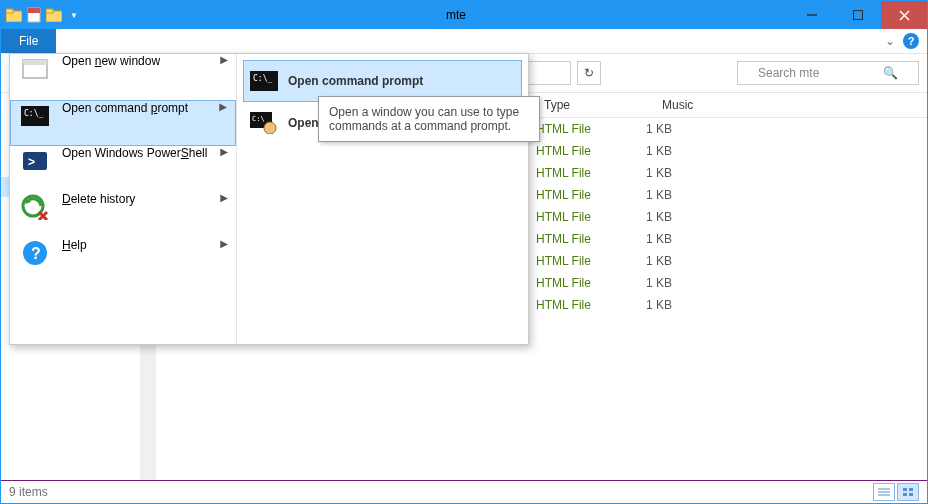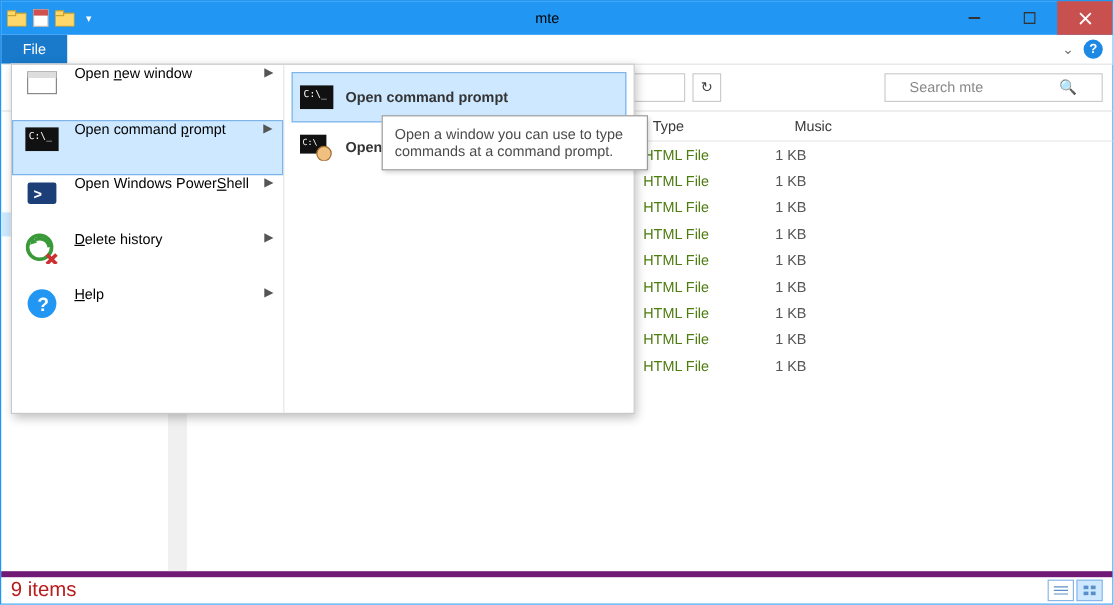--- a/index.html
+++ b/index.html
@@ -34,21 +34,21 @@
 .listarea{flex:1;display:flex;flex-direction:column}
 .cols{display:flex;height:24px;align-items:center;border-bottom:1px solid #e8e8e8;color:#3a3a3a}
 .col{padding-left:8px}
 .col.type{margin-left:380px;width:110px}
 .col.size{width:80px;text-align:left}
 .rows{flex:1}
 .row{display:flex;height:22px;align-items:center}
 .row .pm{color:#555;margin-left:350px;width:30px}
 .row .type{width:110px;color:#4d7c0f}
 .row .size{width:80px;color:#555}
-.statusbar{height:22px;border-top:5px solid #701a75;display:flex;align-items:center;padding:0 8px;font-size:17px;color:#b91c1c}
+.statusbar{height:22px;border-top:1px solid #701a75;display:flex;align-items:center;padding:0 8px;font-size:12px;color:#737373}
 .statusbar .viewbtns{margin-left:auto;display:flex;gap:2px}
 .vbtn{width:20px;height:16px;border:1px solid #8ab7e9;display:flex;align-items:center;justify-content:center}
 .vbtn.active{background:#cde8ff}
 
 .filemenu{position:absolute;left:8px;top:52px;width:518px;height:290px;background:#fff;border:1px solid #c9c9c9;box-shadow:2px 3px 8px rgba(0,0,0,.25);display:flex;z-index:10}
 .filemenu .left{width:226px;border-right:1px solid #e6e6e6}
 .filemenu .right{flex:1;padding:6px 6px}
 .mitem{display:flex;height:46px;padding:0 10px;gap:12px;position:relative}
 .mitem.hover{background:#cde8ff;border:1px solid #7eb4ea;height:44px;padding:0 9px}
 .mitem .micon{width:30px;height:30px;display:flex;align-items:center;justify-content:center}

